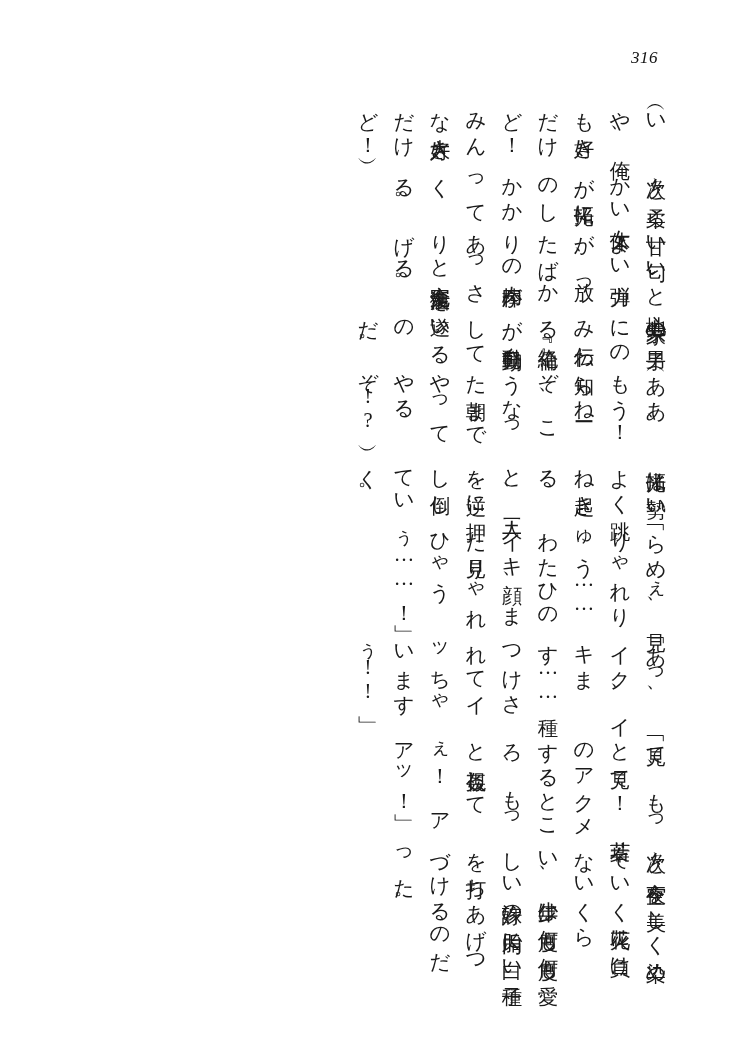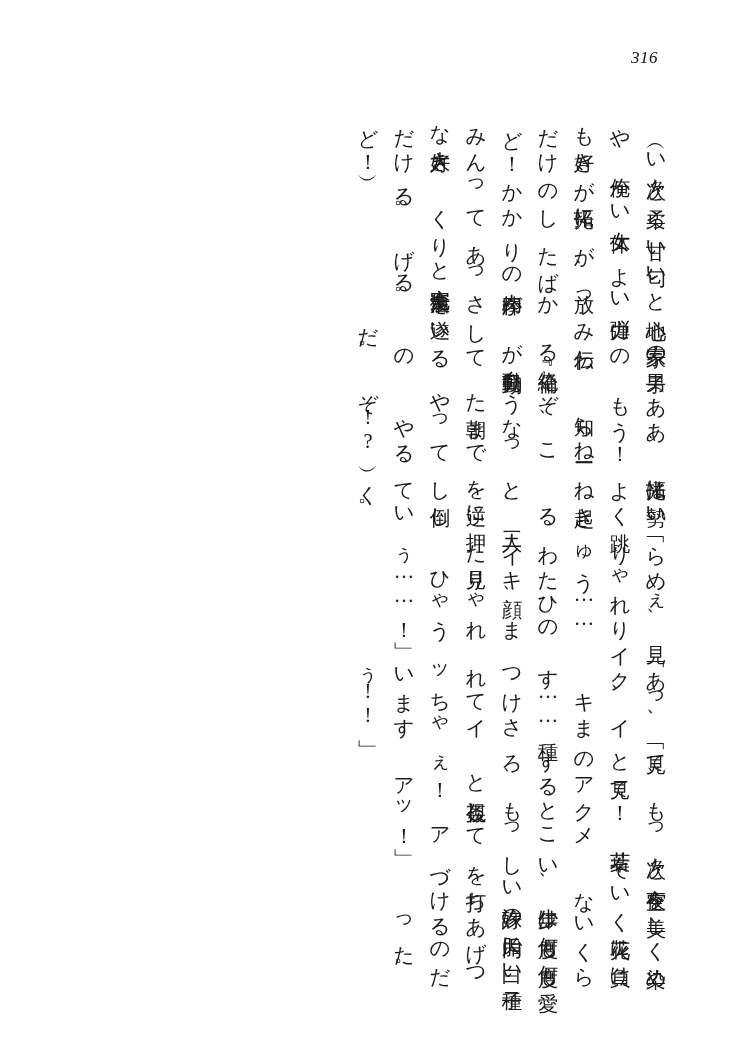--- a/index.html
+++ b/index.html
@@ -8,21 +8,20 @@
     background: #ffffff;
   }
   .page {
     position: relative;
     width: 736px;
     height: 1028px;
     background: #ffffff;
     overflow: hidden;
     font-family: "Liberation Serif", "DejaVu Serif", serif;
     color: #1a1a1a;
-    text-align: right;
   }
   .page-number {
     position: absolute;
     top: 48px;
     right: 78px;
     font-size: 17px;
     font-style: italic;
     font-family: "Liberation Serif", serif;
     color: #111;
     letter-spacing: 0.5px;

